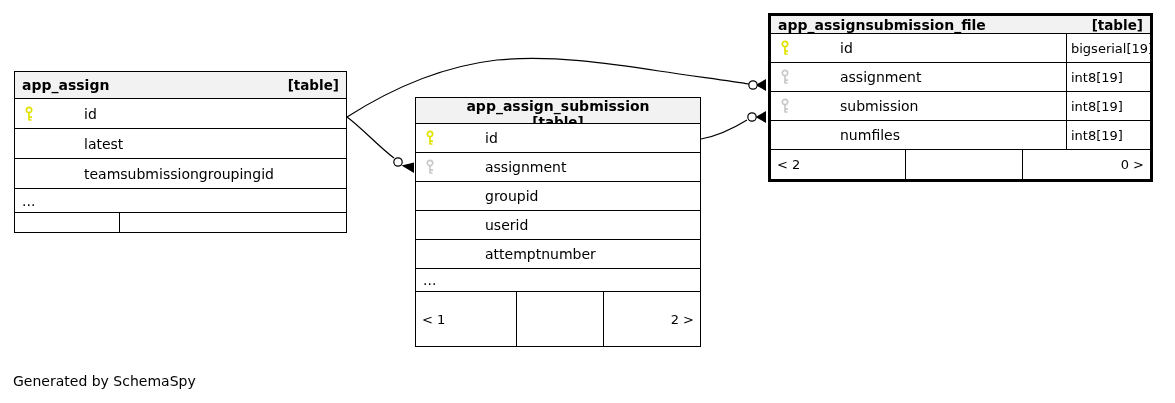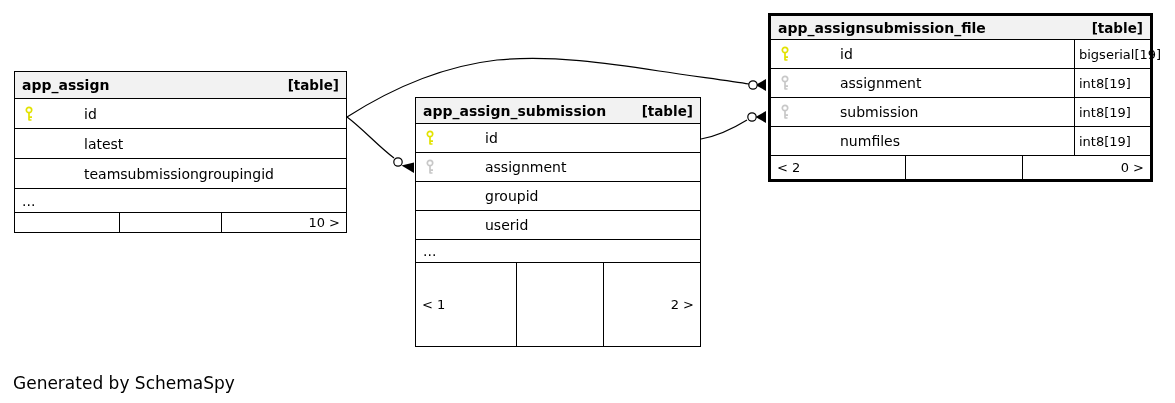--- a/index.html
+++ b/index.html
@@ -21,56 +21,56 @@
   .ttag{font-size:13.5px;white-space:nowrap;font-weight:bold;}
   .trow{
     box-sizing:border-box;border-bottom:1px solid #000;display:flex;
     align-items:center;flex:none;background:#fff;gap:41px;
   }
   .keycell{width:28px;flex:none;display:flex;justify-content:center;align-items:center;}
   .cname{font-size:14px;white-space:nowrap;}
   .ctype{
     margin-left:auto;flex:none;align-self:stretch;box-sizing:border-box;
     border-left:1px solid #000;display:flex;align-items:center;
-    padding:0 4px;font-size:13px;white-space:nowrap;width:76px;text-align:center;
+    padding:0 4px;font-size:13px;white-space:nowrap;width:84px;text-align:center;
   }
   .ell{
     box-sizing:border-box;border-bottom:1px solid #000;display:flex;
     align-items:center;padding:0 7px;font-size:14px;flex:none;
   }
   .tfoot{display:flex;flex:1;font-size:13px;}
   .fc{box-sizing:border-box;display:flex;align-items:center;padding:0 6px;}
   .fc2,.fc3{border-left:1px solid #000;}
   .fc3{justify-content:flex-end;}
 
   
   .t1{left:14px;top:71px;width:333px;height:162px;}
   .t1 .thead{height:27px;}
   .t1 .trow{height:30px;}
   .t1 .ell{height:24px;}
   .t1 .fc1{width:104px;} .t1 .fc2{width:102px;} .t1 .fc3{flex:1;}
 
   
   .t2{left:415px;top:97px;width:286px;height:250px;}
-  .t2 .thead{height:26px;}
+  .t2 .thead{height:26px;flex-direction:column;}
   .t2 .trow{height:29px;}
   .t2 .ell{height:23px;}
   .t2 .fc1{width:100px;} .t2 .fc2{width:87px;} .t2 .fc3{flex:1;}
 
   
   .t3{left:768px;top:13px;width:385px;height:169px;}
-  .t3 .thead{height:24px;text-align:center;}
+  .t3 .thead{height:18px;text-align:center;}
   .t3 .trow{height:29px;}
   .t3 .fc1{width:134px;} .t3 .fc2{width:117px;} .t3 .fc3{flex:1;}
 
   .keyicon{display:block;}
   .key-pk{stroke:#e2e200;}
   .key-fk{stroke:#c8c8c8;}
 
-  .gen-note{position:absolute;left:13px;top:373px;font-size:17px;z-index:1;}
+  .gen-note{position:absolute;left:13px;top:373px;font-size:14px;z-index:1;}
 </style>
 </head>
 <body>
 
 <svg class="edges" width="1175" height="403" viewBox="0 0 1175 403">
   <g>
     <path d="M 347 117 C 383 94 436 67 497 60 C 552 55 608 63 659 71 C 700 77 731 81 749 84" fill="none" stroke="#000" stroke-width="1.2"></path>
     <polygon points="766,79 766,91 755.5,85" fill="#000"></polygon>
     <circle cx="753" cy="85" r="4.2" fill="#fff" stroke="#000" stroke-width="1.2"></circle>
   </g>
@@ -107,21 +107,20 @@
     <span class="cname">latest</span>
   </div>
   <div class="trow">
     <span class="keycell"></span>
     <span class="cname">teamsubmissiongroupingid</span>
   </div>
   <div class="ell">...</div>
   <div class="tfoot">
     <span class="fc fc1"></span>
     <span class="fc fc2"></span>
-    <span class="fc fc3">10 &gt;</span>
   </div>
 </div>
 
 <div class="tbl t2">
   <div class="thead">
     <span class="tname">app_assign_submission</span>
     <span class="ttag">[table]</span>
   </div>
   <div class="trow">
     <span class="keycell">
@@ -145,20 +144,24 @@
     </span>
     <span class="cname">assignment</span>
   </div>
   <div class="trow">
     <span class="keycell"></span>
     <span class="cname">groupid</span>
   </div>
   <div class="trow">
     <span class="keycell"></span>
     <span class="cname">userid</span>
+  </div>
+  <div class="trow">
+    <span class="keycell"></span>
+    <span class="cname">attemptnumber</span>
   </div>
   <div class="ell">...</div>
   <div class="tfoot">
     <span class="fc fc1">&lt; 1</span>
     <span class="fc fc2"></span>
     <span class="fc fc3">2 &gt;</span>
   </div>
 </div>
 
 <div class="tbl t3 main">

